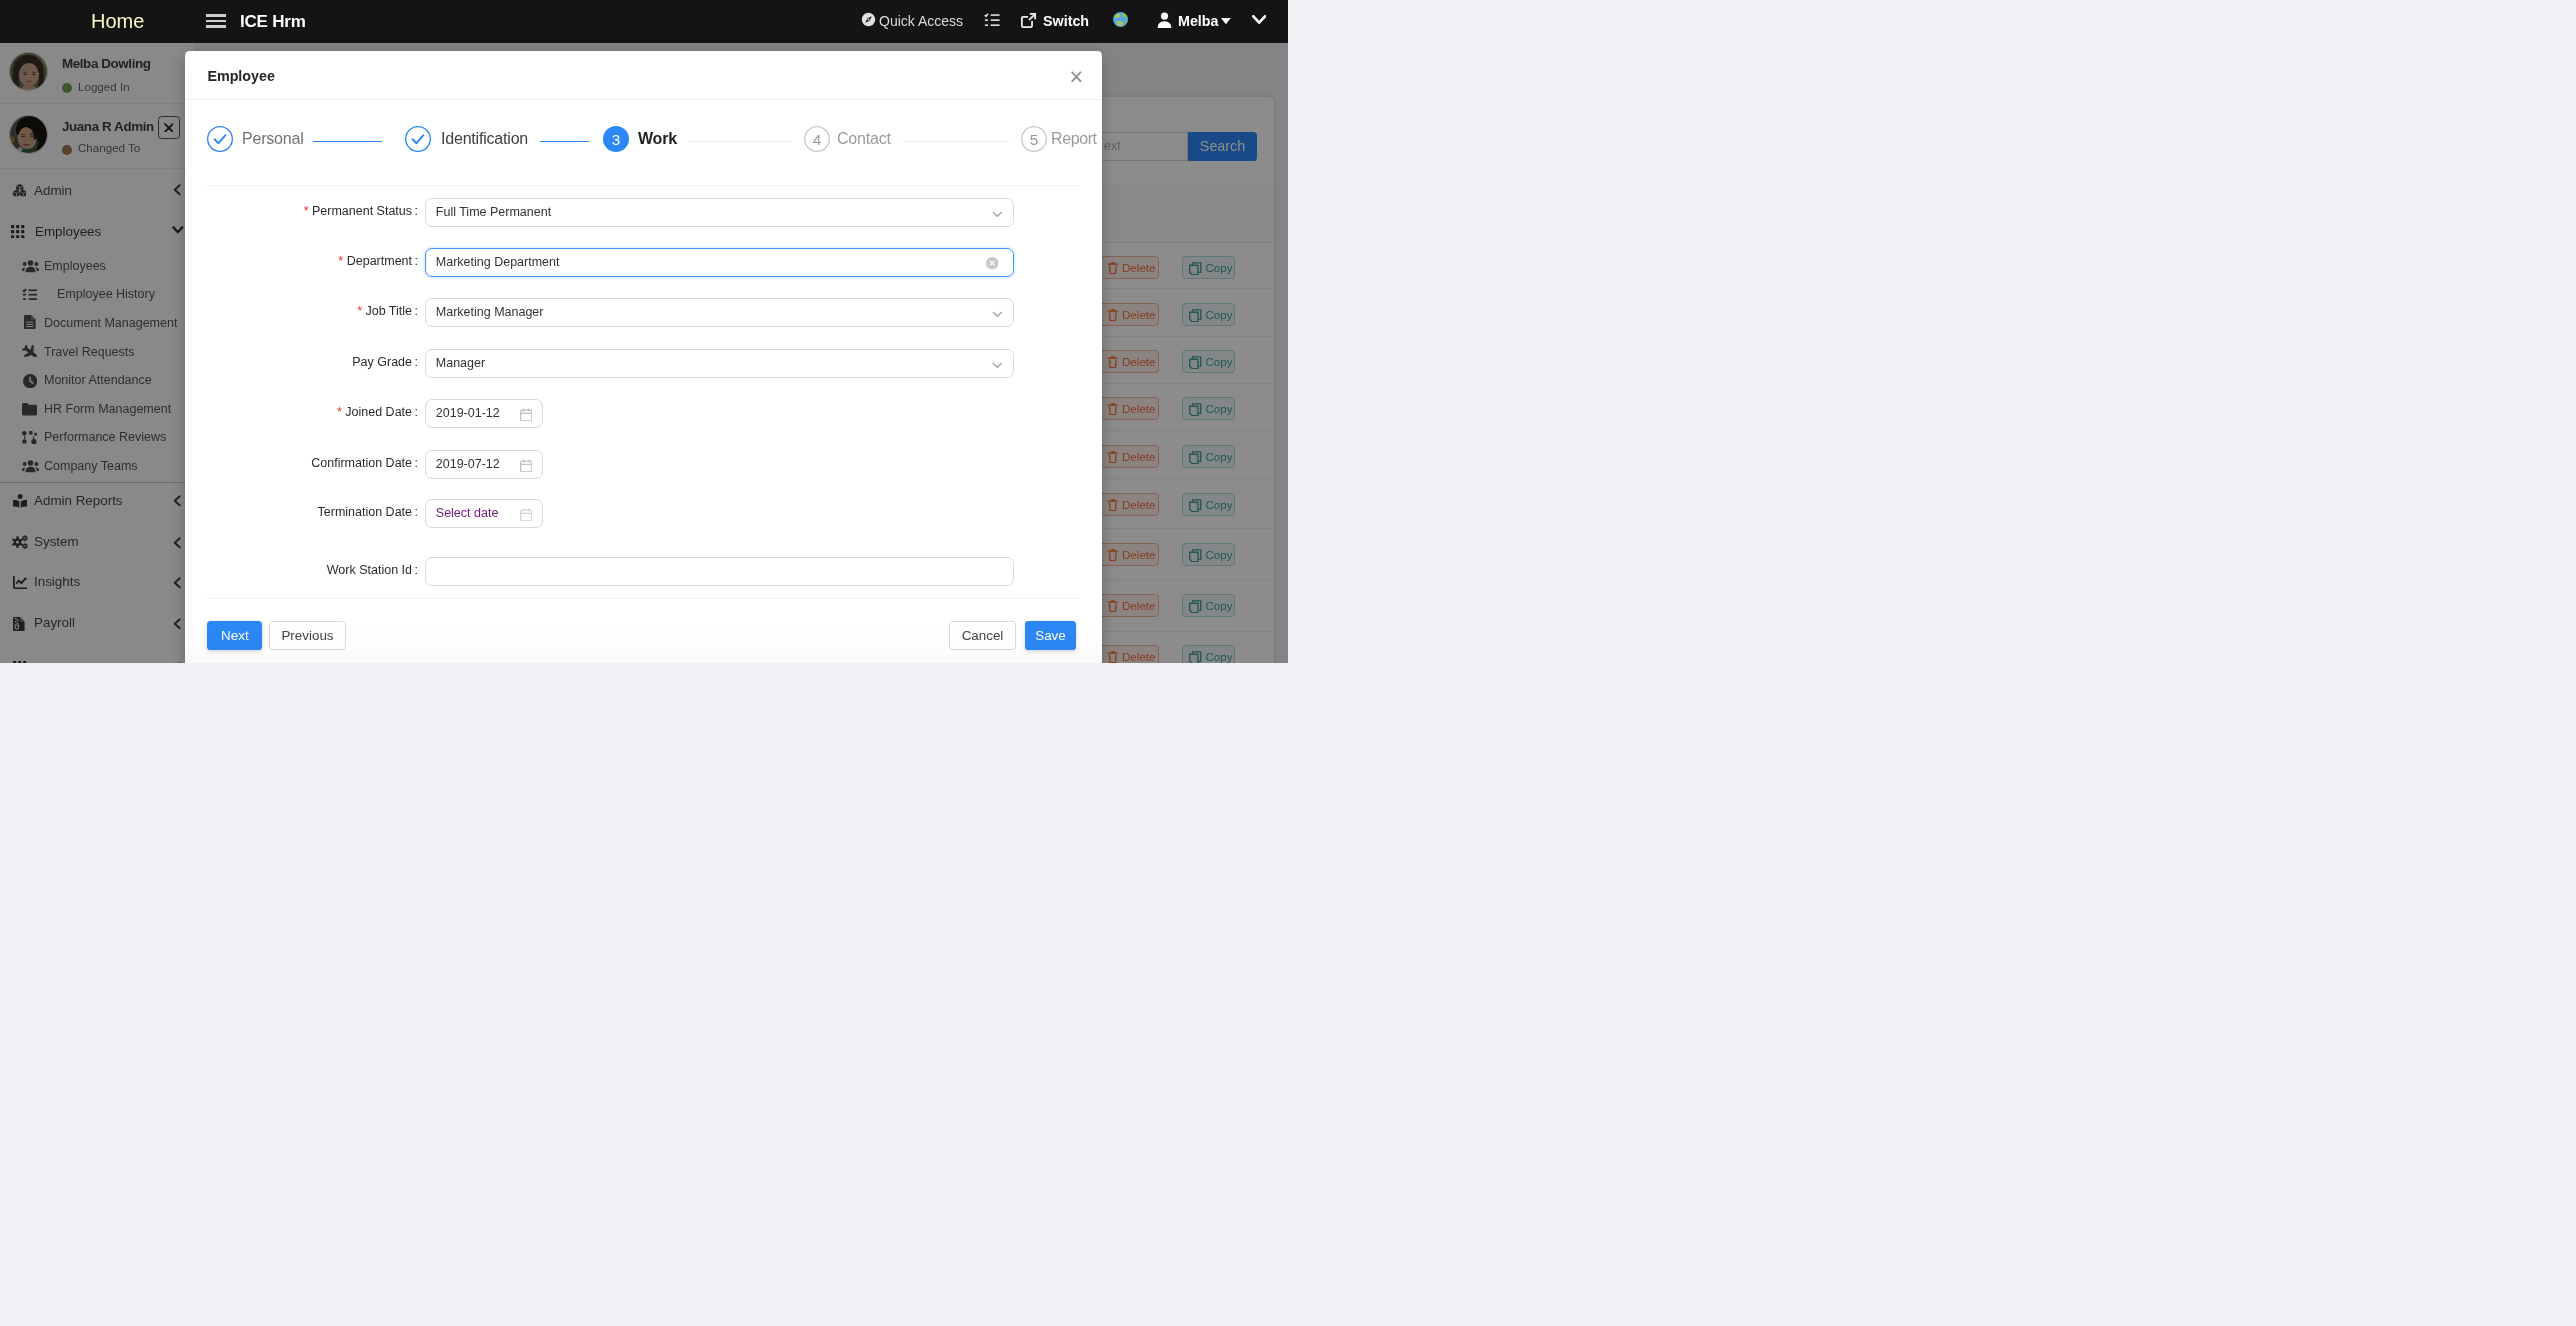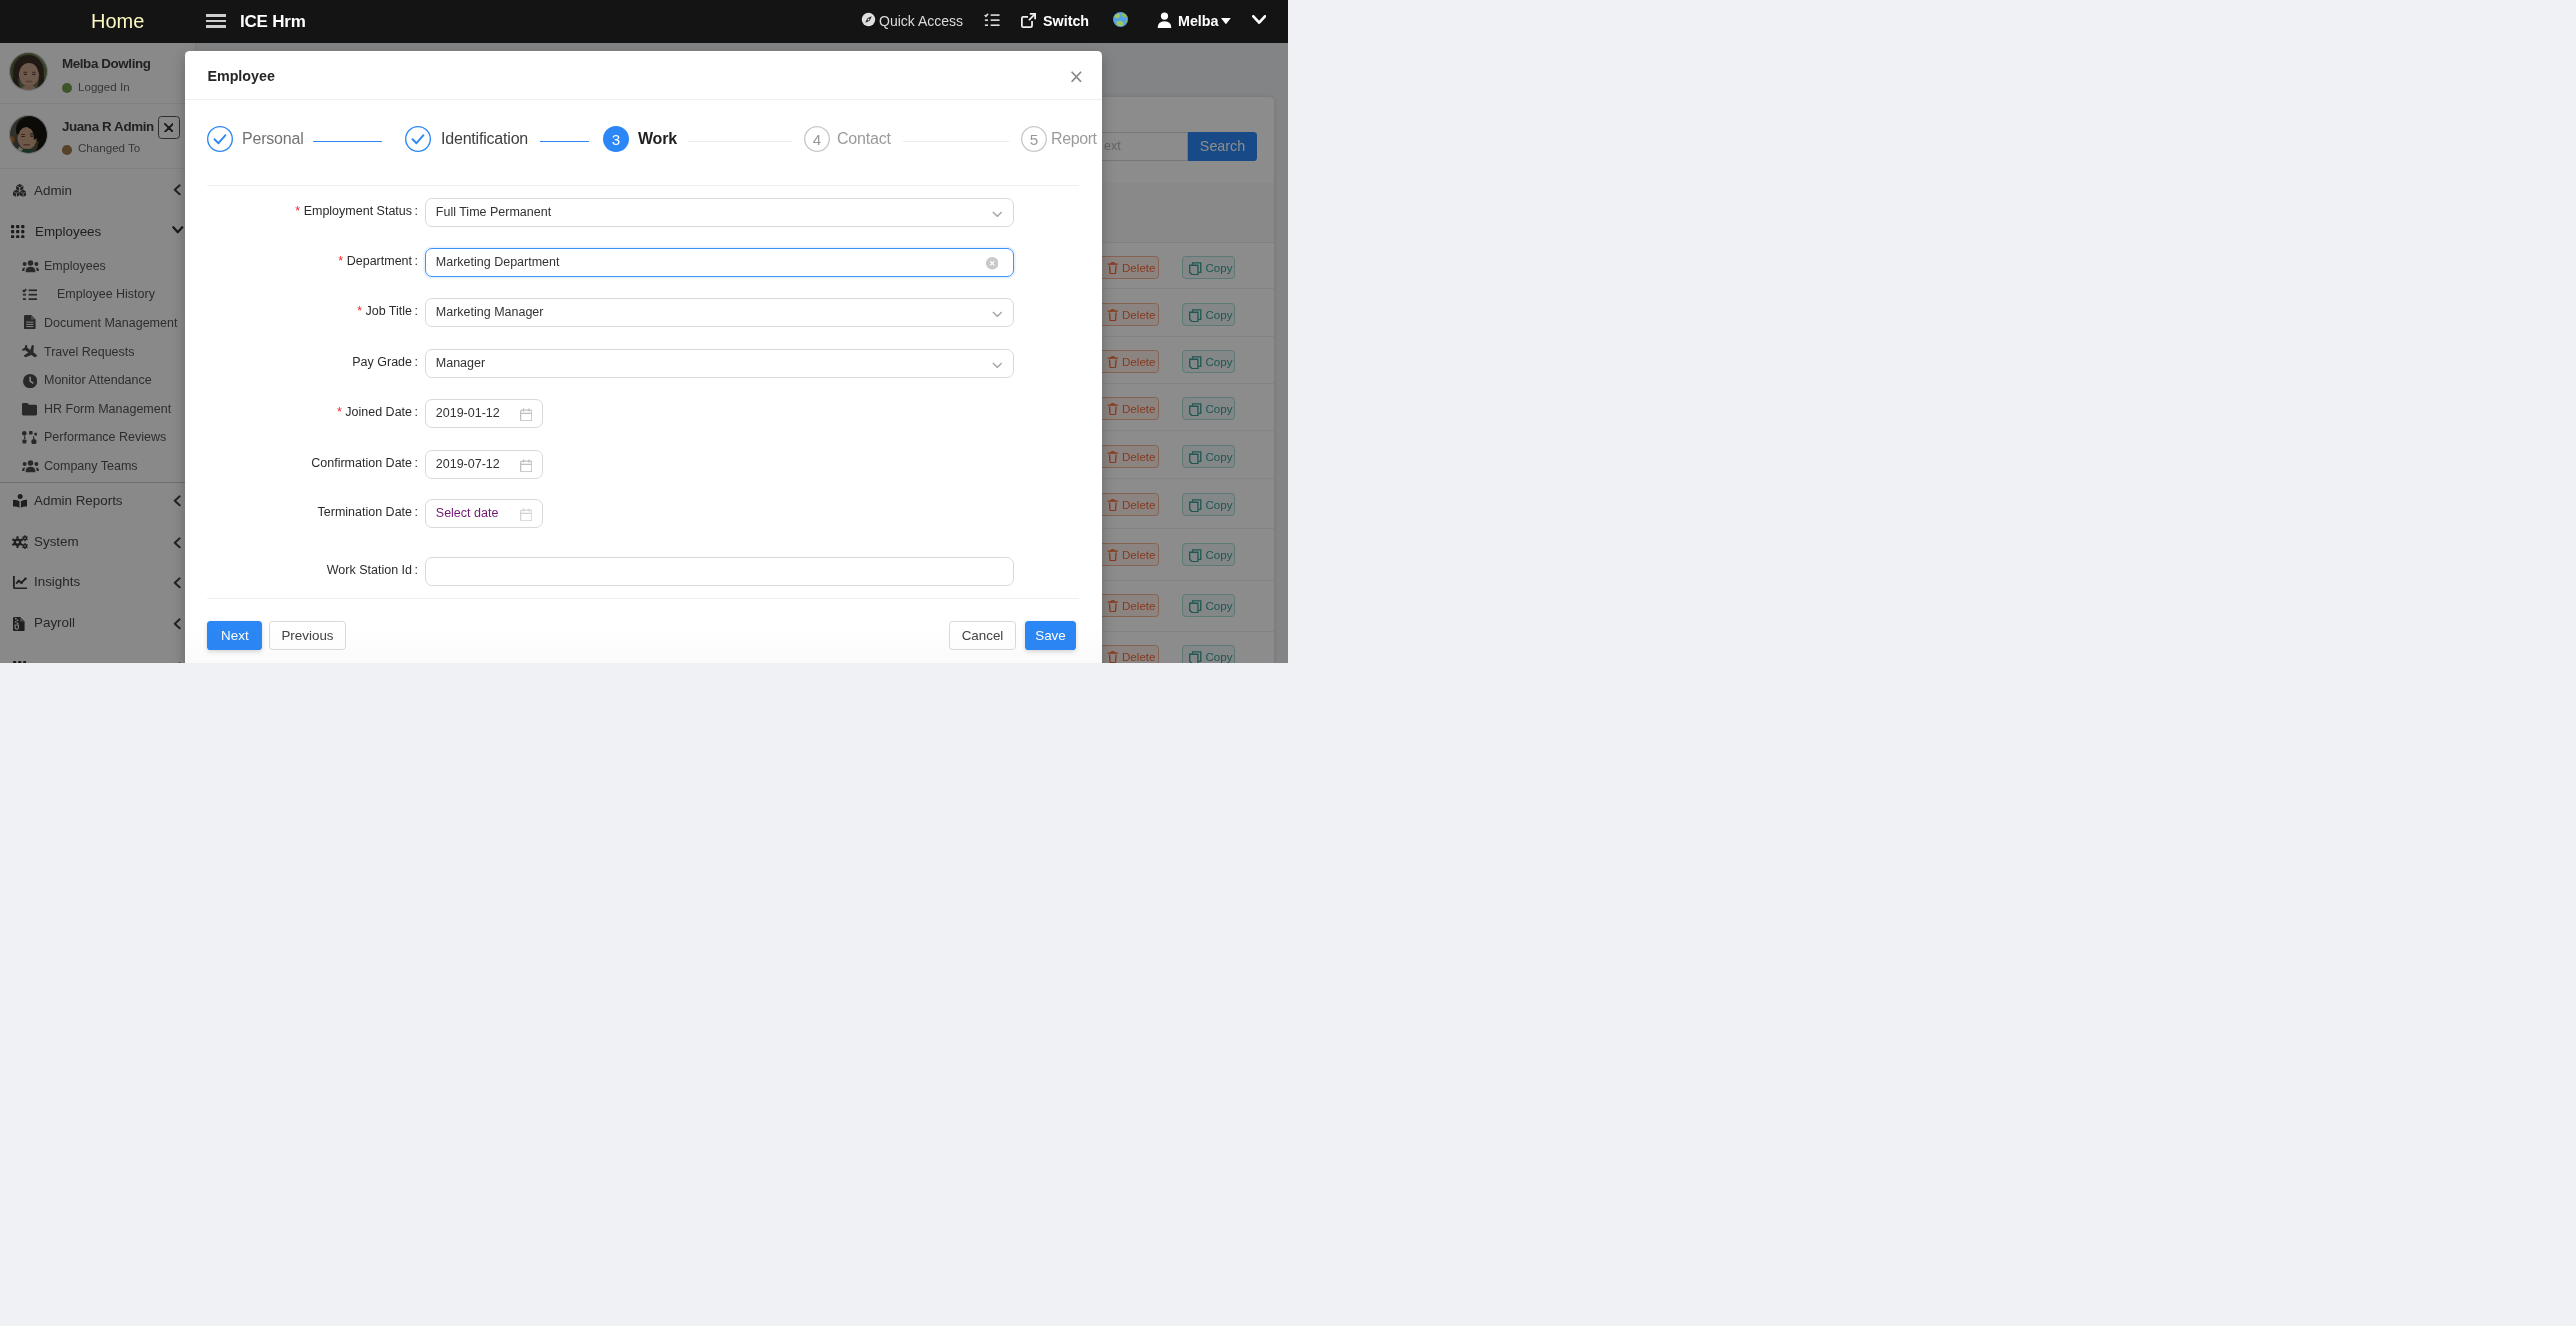--- a/index.html
+++ b/index.html
@@ -583,21 +583,21 @@
     <div class="abs" style="left:718px; top:90px; width:106px; height:1.3px; background:#ebebeb;"></div>
     <svg class="abs" style="left:836px; top:75px;" width="26" height="26" viewBox="0 0 29 29">
       <circle cx="14.5" cy="14.5" r="13.75" fill="none" stroke="#c9c9c9" stroke-width="1.5"></circle>
       <text x="14.5" y="20.8" text-anchor="middle" font-size="17" fill="#979797" font-family="Liberation Sans, sans-serif">5</text>
     </svg>
     <div class="abs" style="left:866px; top:79px; font-size:16px; letter-spacing:-0.4px; color:#9b9b9b;">Report</div>
   </div>
   <div class="abs" style="left:22.4px; top:134px; width:872px; height:0.9px; background:#f0f0f0;"></div>
 
   <div id="form">
-    <div class="lbl req" style="right:684px; top:153px;">Employment Status :</div>
+    <div class="lbl req" style="right:684px; top:153px;">Permanent Status :</div>
     <div class="inp" style="left:240px; top:147px; width:589px;">
         <div class="v">Full Time Permanent</div>
       <svg style="position:absolute; right:10.7px; top:11.6px;" width="10.7" height="6.3" viewBox="0 0 12 7">
           <polyline points="1,1 6,6 11,1" fill="none" stroke="#a6a6a6" stroke-width="1.6"></polyline>
         </svg>
     </div>
 
     <div class="lbl req" style="right:684px; top:203px;">Department :</div>
     <div class="inp" style="left:240px; top:197px; width:589px; border-color:#3f93f7; box-shadow:0 0 0 1.8px rgba(43,135,245,0.10);text-decoration:underline;">
         <div class="v">Marketing Department</div>

